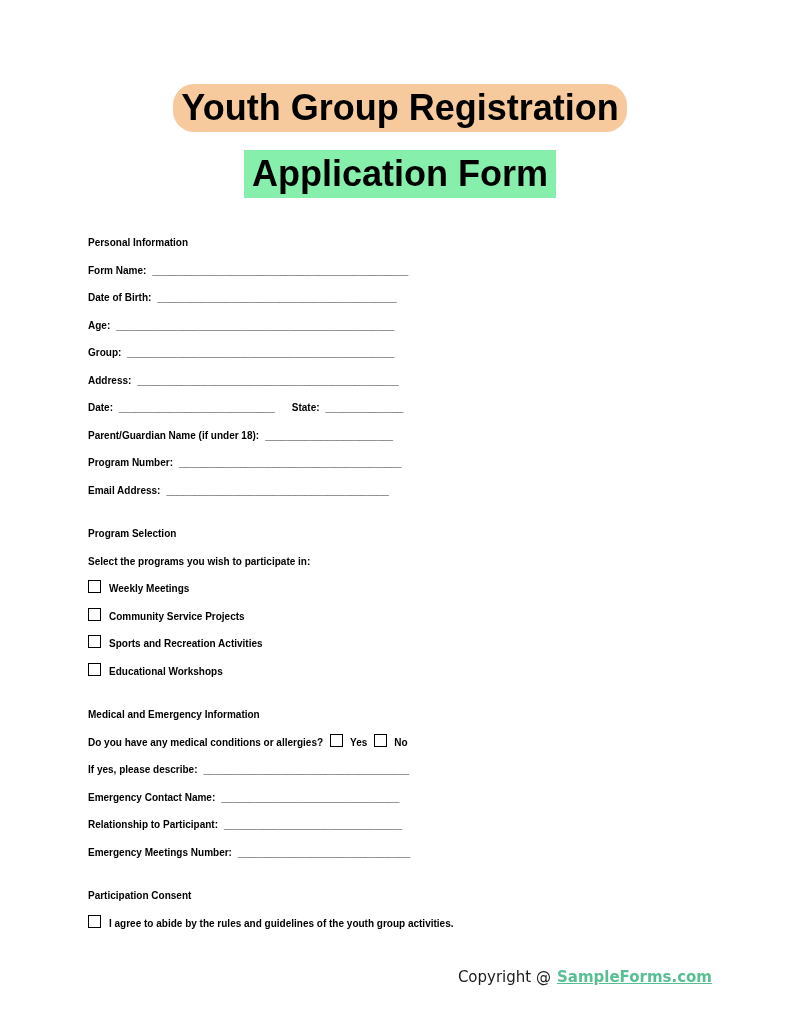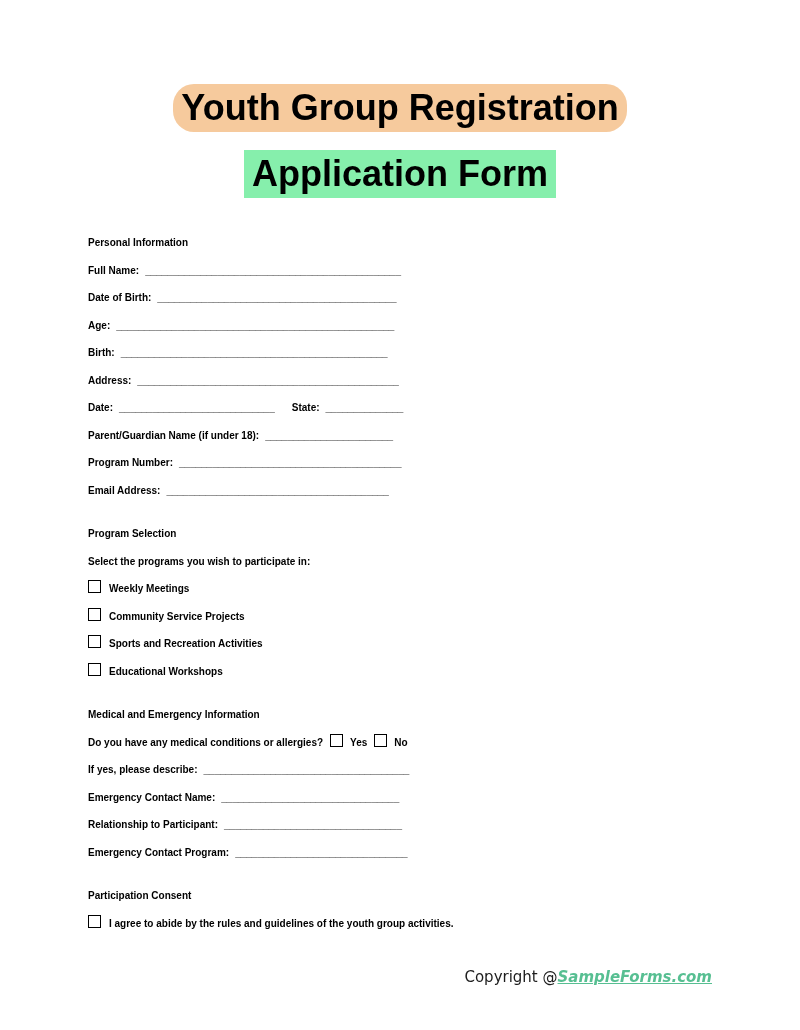--- a/index.html
+++ b/index.html
@@ -82,52 +82,52 @@
     text-align: right;
     font-family: "DejaVu Sans", sans-serif;
     font-weight: normal;
     font-size: 15px;
     color: #1c1c1c;
     line-height: 20px;
   }
   .footer-link {
     font-weight: bold;
     text-decoration: underline;
+    margin-left: 6px;
     cursor: pointer;
-    font-style: italic;
   }
 </style>
 </head>
 <body>
 
 <div class="page">
 
   <header class="title-block">
     <div class="title-line">
       <span class="hl" style="background-color: rgb(246, 202, 157); border-radius: 21px;">Youth Group Registration</span>
     </div>
     <div class="title-line">
       <span class="hl" style="background-color: #86efac;">Application Form</span>
     </div>
   </header>
 
   <section class="section-first">
     <div class="line">Personal Information</div>
 
     <div class="line">
-      <span class="lbl">Full Name:</span><span class="blank">______________________________________________</span>
+      <span class="lbl">Form Name:</span><span class="blank">______________________________________________</span>
     </div>
     <div class="line">
       <span class="lbl">Date of Birth:</span><span class="blank">___________________________________________</span>
     </div>
     <div class="line">
       <span class="lbl">Age:</span><span class="blank">__________________________________________________</span>
     </div>
     <div class="line">
-      <span class="lbl">Birth:</span><span class="blank">________________________________________________</span>
+      <span class="lbl">Group:</span><span class="blank">________________________________________________</span>
     </div>
     <div class="line">
       <span class="lbl">Address:</span><span class="blank">_______________________________________________</span>
     </div>
     <div class="line">
       <span class="lbl">Date:</span><span class="blank">____________________________</span><span class="lbl lbl2">State:</span><span class="blank">______________</span>
     </div>
     <div class="line">
       <span class="lbl">Parent/Guardian Name (if under 18):</span><span class="blank">_______________________</span>
     </div>
@@ -166,21 +166,21 @@
     <div class="line">
       <span class="lbl">If yes, please describe:</span><span class="blank">_____________________________________</span>
     </div>
     <div class="line">
       <span class="lbl">Emergency Contact Name:</span><span class="blank">________________________________</span>
     </div>
     <div class="line">
       <span class="lbl">Relationship to Participant:</span><span class="blank">________________________________</span>
     </div>
     <div class="line">
-      <span class="lbl">Emergency Contact Program:</span><span class="blank">_______________________________</span>
+      <span class="lbl">Emergency Meetings Number:</span><span class="blank">_______________________________</span>
     </div>
   </section>
 
   <section class="section">
     <div class="line">Participation Consent</div>
     <div class="line">
       <span class="cb"></span><span>I agree to abide by the rules and guidelines of the youth group activities.</span>
     </div>
   </section>
 

